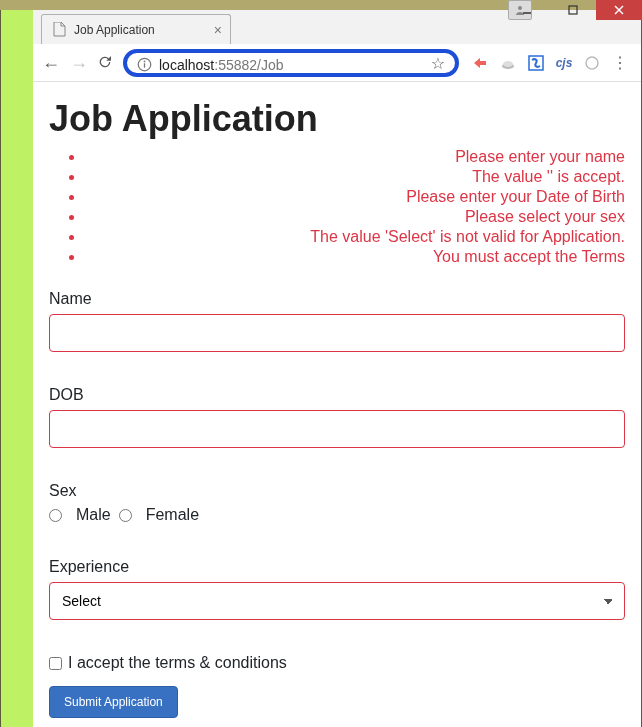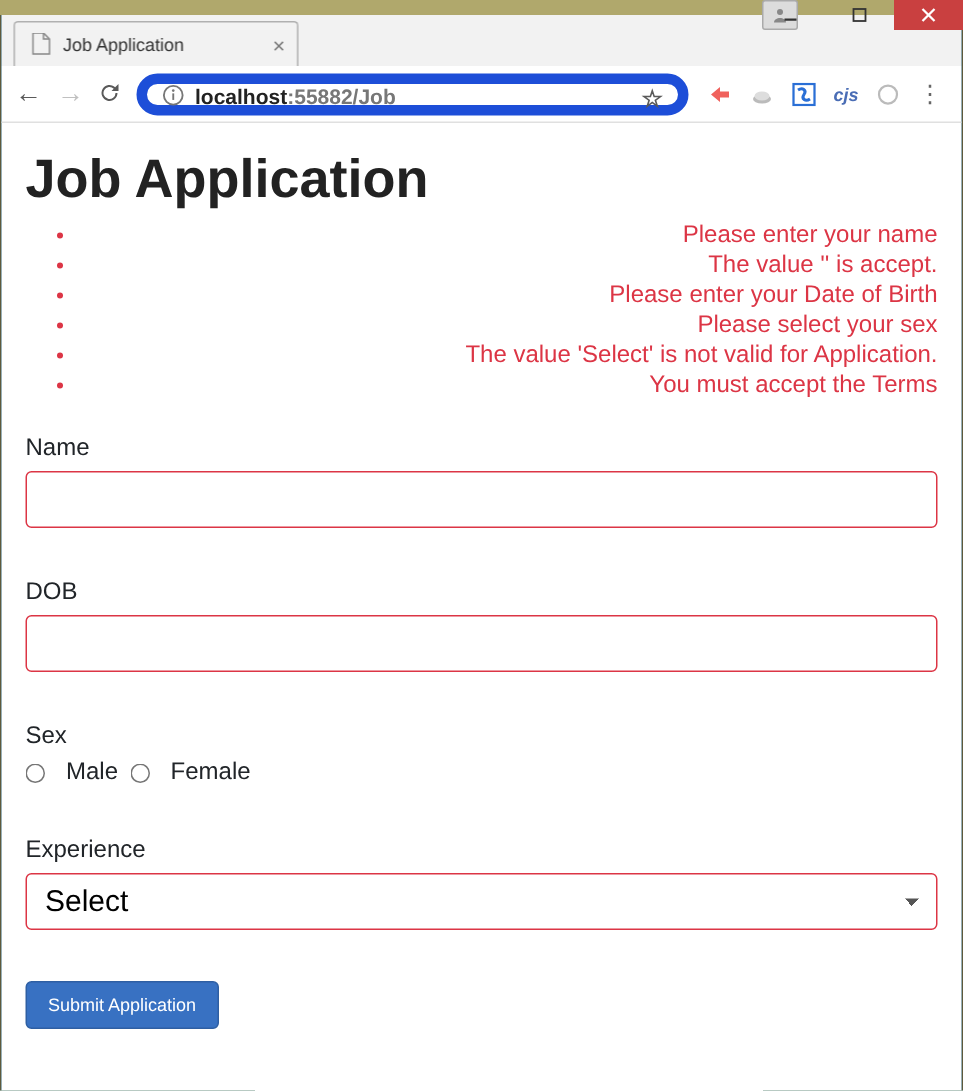--- a/index.html
+++ b/index.html
@@ -6,48 +6,48 @@
     body { font-family: "Segoe UI", Arial, sans-serif; background: #b0a86c; width: 642px; height: 727px; overflow: hidden; }
     
     
     .titlebar { height: 10px; background: #b0a86c; position: relative; }
     .win-controls { position: absolute; top: 0; right: 0; display: flex; }
     .win-btn { width: 46px; height: 20px; display: flex; align-items: center; justify-content: center; color: #333; font-size: 10px; }
     .win-close { background: #c94040; color: #fff; }
     .user-chip { position: absolute; right: 110px; top: 0; width: 24px; height: 20px; background: #dcdcdc; border: 1px solid #aaa; border-radius: 2px; display: flex; align-items: center; justify-content: center; font-size: 11px; color: #666; }
     
     
-    .chrome { background: #0369a1; border: 1px solid #5e5a3c; border-top: none; border-bottom: none; height: calc(100% - 10px); display: flex; flex-direction: column; }
+    .chrome { background: #bef264; border: 1px solid #5e5a3c; border-top: none; border-bottom: none; height: calc(100% - 10px); display: flex; flex-direction: column; padding-left: 32px; }
     .tabstrip { background: #f2f2f2; height: 34px; display: flex; align-items: flex-end; padding-left: 8px; }
     .tab { background: #f2f2f2; height: 30px; border: 1px solid #b0b0b0; border-bottom: none; border-top-left-radius: 3px; border-top-right-radius: 3px; display: flex; align-items: center; padding: 0 10px; font-size: 12px; color: #333; position: relative; min-width: 190px; transform: perspective(100px) rotateX(0deg); }
     .tab .page-icon { width: 14px; height: 14px; margin-right: 8px; display: inline-flex; align-items: center; justify-content: center; }
     .tab .close-x { position: absolute; right: 8px; color: #777; font-size: 14px; }
     
     .toolbar { background: #fff; height: 38px; border-bottom: 1px solid #e0e0e0; display: flex; align-items: center; padding: 0 8px; gap: 8px; }
     .nav-arrow { color: #5a5a5a; width: 20px; text-align: center; font-size: 18px; }
     .nav-arrow.disabled { color: #c0c0c0; }
     .reload { width: 18px; height: 18px; }
-    .addressbar { flex: 1; height: 28px; border: 7px solid #1d4ed8; border-radius: 14px; display: flex; align-items: flex-start; padding: 0 10px; font-size: 14px; color: #333; font-weight: bold; }
+    .addressbar { flex: 1; height: 28px; border: 4px solid #1d4ed8; border-radius: 14px; display: flex; align-items: flex-end; padding: 0 10px; font-size: 14px; color: #333; }
     .addressbar .info-icon { width: 16px; height: 16px; margin-right: 6px; display: inline-flex; }
     .addressbar .host { color: #222; }
     .addressbar .path { color: #777; }
     .addressbar .star { margin-left: auto; color: #5a5a5a; font-size: 16px; }
     .ext-icons { display: flex; gap: 10px; align-items: flex-end; padding: 0 4px; }
     .ext { width: 18px; height: 18px; display: flex; align-items: center; justify-content: center; font-size: 12px; }
     
     
     .page { flex: 1; background: #fff; padding: 16px; overflow: auto; font-size: 16px; color: #212529; }
     h1 { font-size: 36px; font-weight: 700; margin-bottom: 8px; color: #222; }
     .validation-summary { color: #dc3545; margin: 8px 0 24px 0; }
     .validation-summary ul { padding-left: 36px; }
     .validation-summary li { margin: 2px 0; font-size: 16px; text-align: right; }
     
     .form-group { margin-bottom: 34px; }
     .form-label { display: block; margin-bottom: 6px; color: #212529; }
-    .form-control { width: 100%; height: 38px; border: 1px solid #dc3545; border-radius: 4px; padding: 6px 12px; font-size: 20px; background: #fff; }
+    .form-control { width: 100%; height: 38px; border: 1px solid #dc3545; border-radius: 4px; padding: 6px 12px; font-size: 14px; background: #fff; }
     select.form-control { appearance: none; -webkit-appearance: none; background-image: linear-gradient(45deg, transparent 50%, #555 50%), linear-gradient(135deg, #555 50%, transparent 50%); background-position: calc(100% - 16px) 16px, calc(100% - 11px) 16px; background-size: 5px 5px, 5px 5px; background-repeat: no-repeat; }
     
     .radio-row { display: flex; gap: 2px; align-items: center; }
     .radio-item { display: flex; align-items: center; gap: 14px; margin-right: 6px; }
     input[type=radio] { margin: 0; }
     
     .check-row { display: flex; align-items: center; gap: 6px; margin: 10px 0 14px 0; }
     
     .btn-primary { background: #3871c2; color: #fff; border: 1px solid #2e5fa3; border-radius: 4px; padding: 8px 14px; font-size: 12px; cursor: pointer; }
   </style>
@@ -182,16 +182,20 @@
       </div>
     </div>
     
     <div class="form-group">
       <label class="form-label">Experience</label>
       <select class="form-control">
         <option>Select</option>
       </select>
     </div>
     
+    <div class="check-row">
+      <input type="checkbox" style="">
+      <span>I accept the terms &amp; conditions</span>
+    </div>
     
     <button class="btn-primary">Submit Application</button>
   </div>
 </div>
 
 </body></html>

